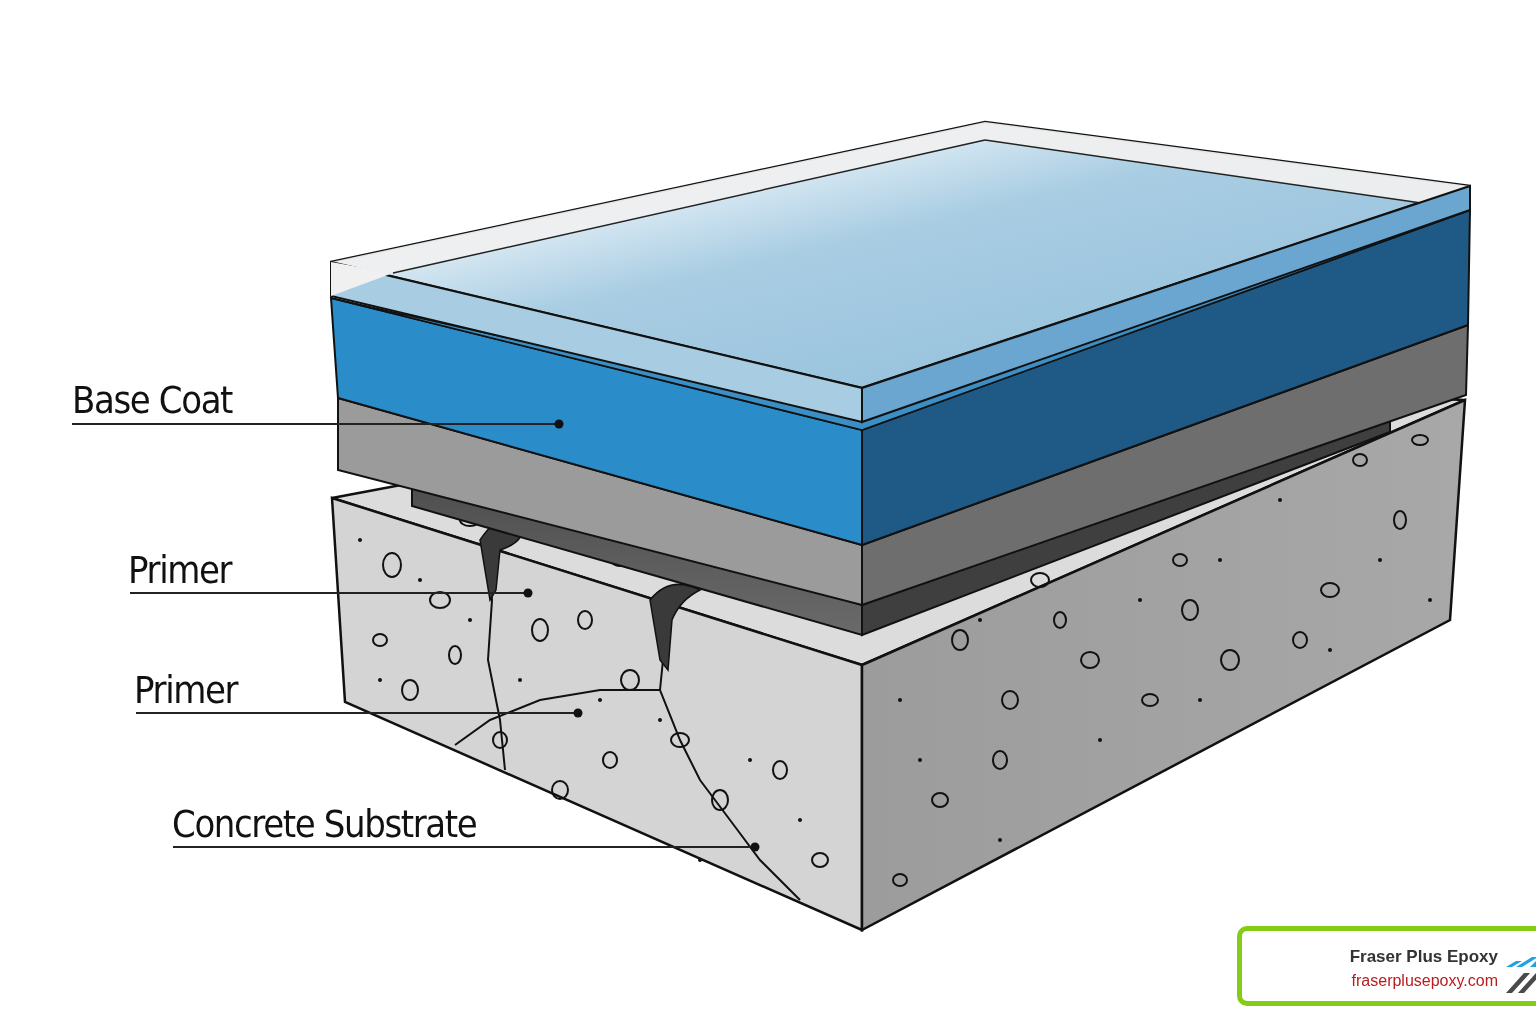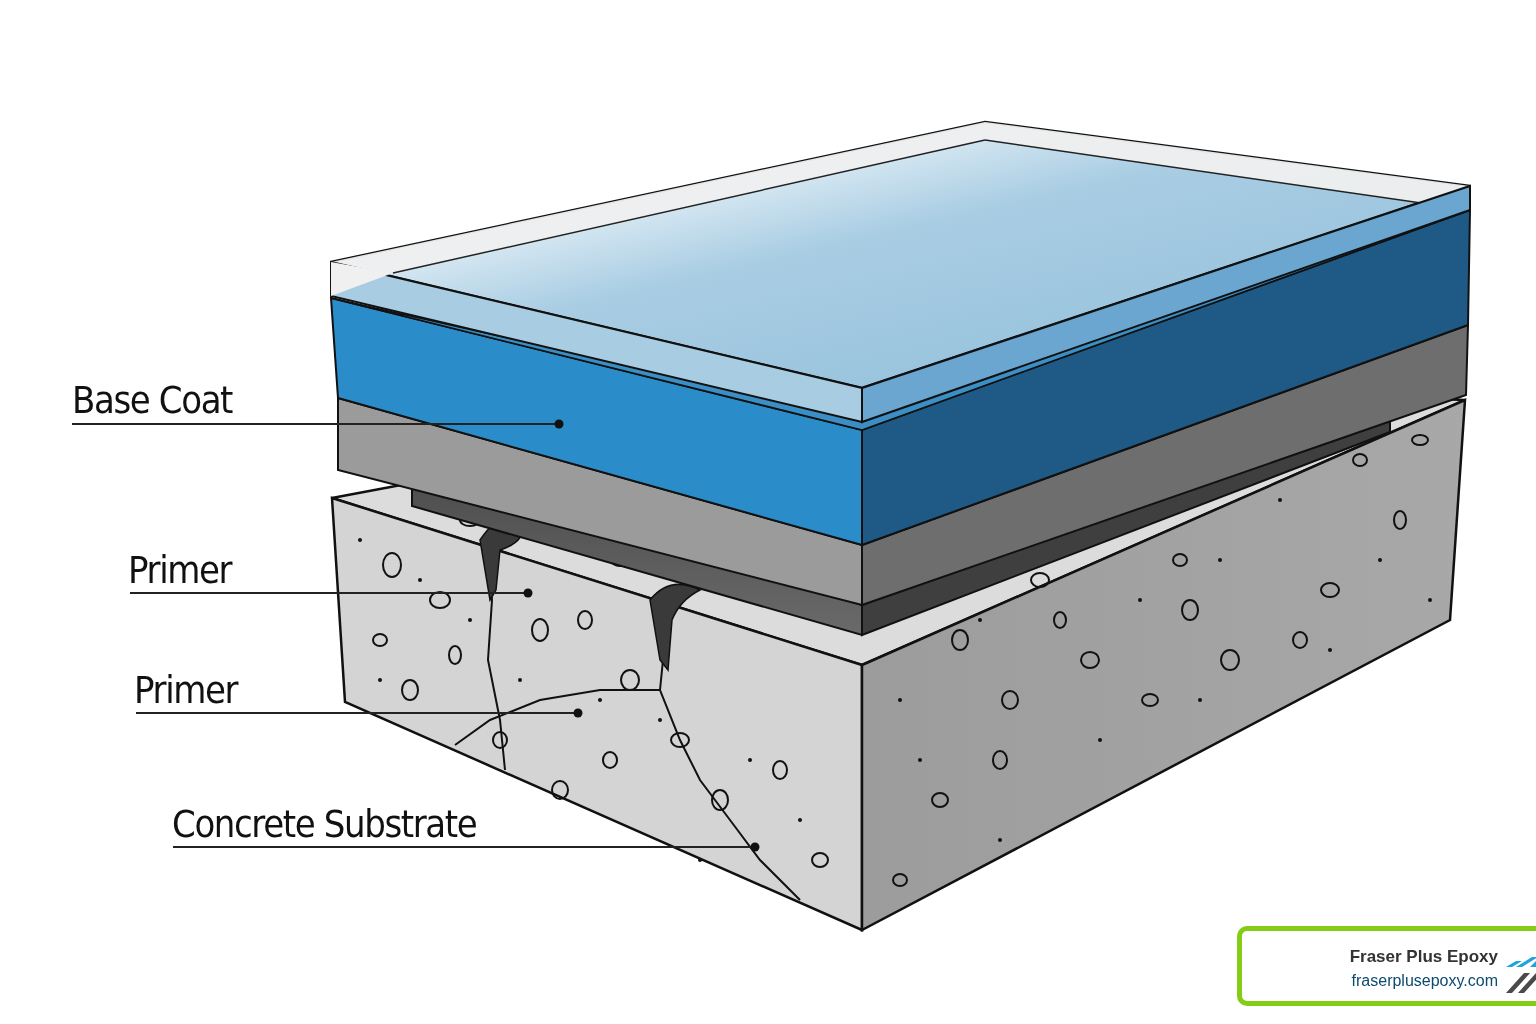--- a/index.html
+++ b/index.html
@@ -8,21 +8,21 @@
   .label {
     position: absolute; font-family: "DejaVu Sans", sans-serif; color: #111;
     font-size: 37px; letter-spacing: -1.5px; line-height: 1; white-space: nowrap;
     transform: scaleX(0.92); transform-origin: left top;
   }
   .brand-card {
     position: absolute; left: 1237px; top: 926px; width: 340px; height: 80px;
     border: 5px solid #84cc16; border-radius: 10px; background: #fff; box-sizing: border-box;
   }
   .brand-name { position: absolute; right: 74px; top: 16px; font-family: "Liberation Sans", sans-serif; font-weight: bold; font-size: 17px; color: #333; white-space: nowrap; }
-  .brand-url { position: absolute; right: 74px; top: 41px; font-family: "Liberation Sans", sans-serif; font-size: 16px; color: #0c4a6e; white-space: nowrap; }
+  .brand-url { position: absolute; right: 74px; top: 41px; font-family: "Liberation Sans", sans-serif; font-size: 16px; color: #b91c1c; white-space: nowrap; }
   .brand-logo { position: absolute; right: 14px; top: 12px; width: 56px; height: 54px; }
 </style>
 </head>
 <body>
 
 <svg id="diagram" viewBox="0 0 1536 1024" xmlns="http://www.w3.org/2000/svg">
   <defs>
     <linearGradient id="topGloss" x1="0" y1="0" x2="1" y2="1">
       <stop offset="0" stop-color="#8fbfdc"></stop>
       <stop offset="0.28" stop-color="#dcebf4"></stop>

